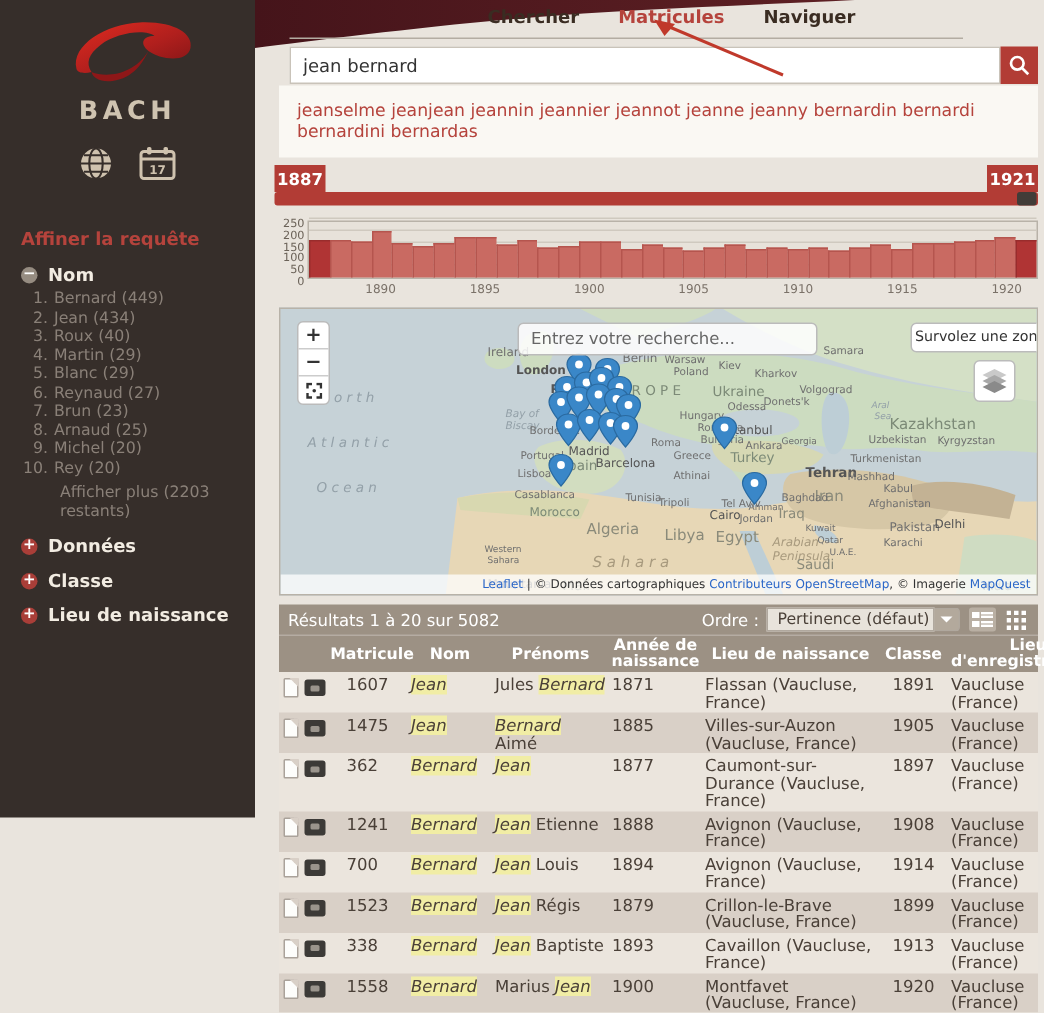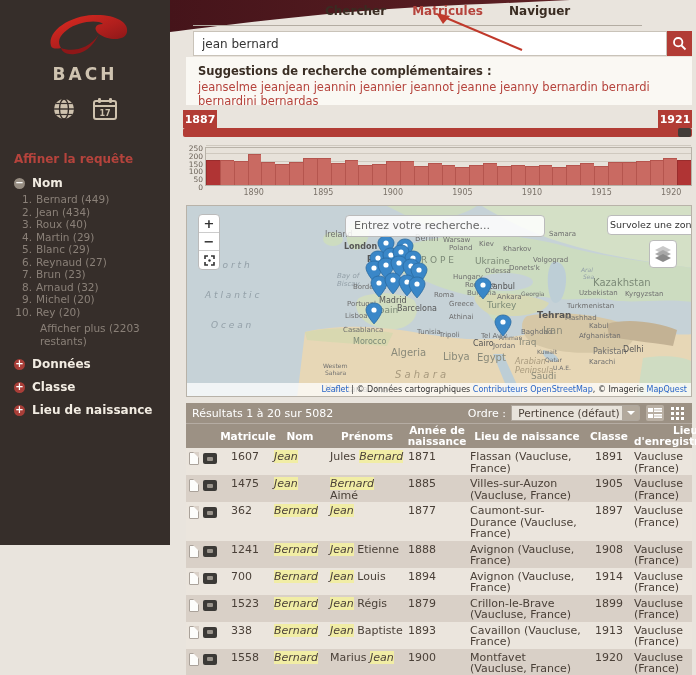--- a/index.html
+++ b/index.html
@@ -181,21 +181,21 @@
         <div class="facet-item">
           <span class="rank">6.</span>
           <span>Reynaud (27)</span>
         </div>
         <div class="facet-item">
           <span class="rank">7.</span>
           <span>Brun (23)</span>
         </div>
         <div class="facet-item">
           <span class="rank">8.</span>
-          <span>Arnaud (32)</span>
+          <span>Arnaud (25)</span>
         </div>
         <div class="facet-item">
           <span class="rank">9.</span>
           <span>Michel (20)</span>
         </div>
         <div class="facet-item">
           <span class="rank">10.</span>
           <span>Rey (20)</span>
         </div>
       </div>
@@ -245,21 +245,20 @@
     <input class="search-input" value="jean bernard" style="">
     <button class="search-btn">
       <svg width="15" height="15" viewBox="0 0 15 15">
         <circle cx="6.2" cy="6.2" r="4.2" fill="none" stroke="#fff" stroke-width="1.8"></circle>
         <line x1="9.5" y1="9.5" x2="13.5" y2="13.5" stroke="#fff" stroke-width="1.8"></line>
       </svg>
     </button>
   </div>
 
   <div class="sugg">
-    <div class="sugg-title">Suggestions de recherche complémentaires :</div>
     <div class="sugg-terms" id="sugg-terms">jeanselme jeanjean jeannin jeannier jeannot jeanne jeanny bernardin bernardi bernardini bernardas</div>
   </div>
 
   <div class="slider-label left">1887</div>
   <div class="slider-label right">1921</div>
   <div class="slider-track">
     <div class="slider-handle"></div>
   </div>
 
   <div class="hist">

